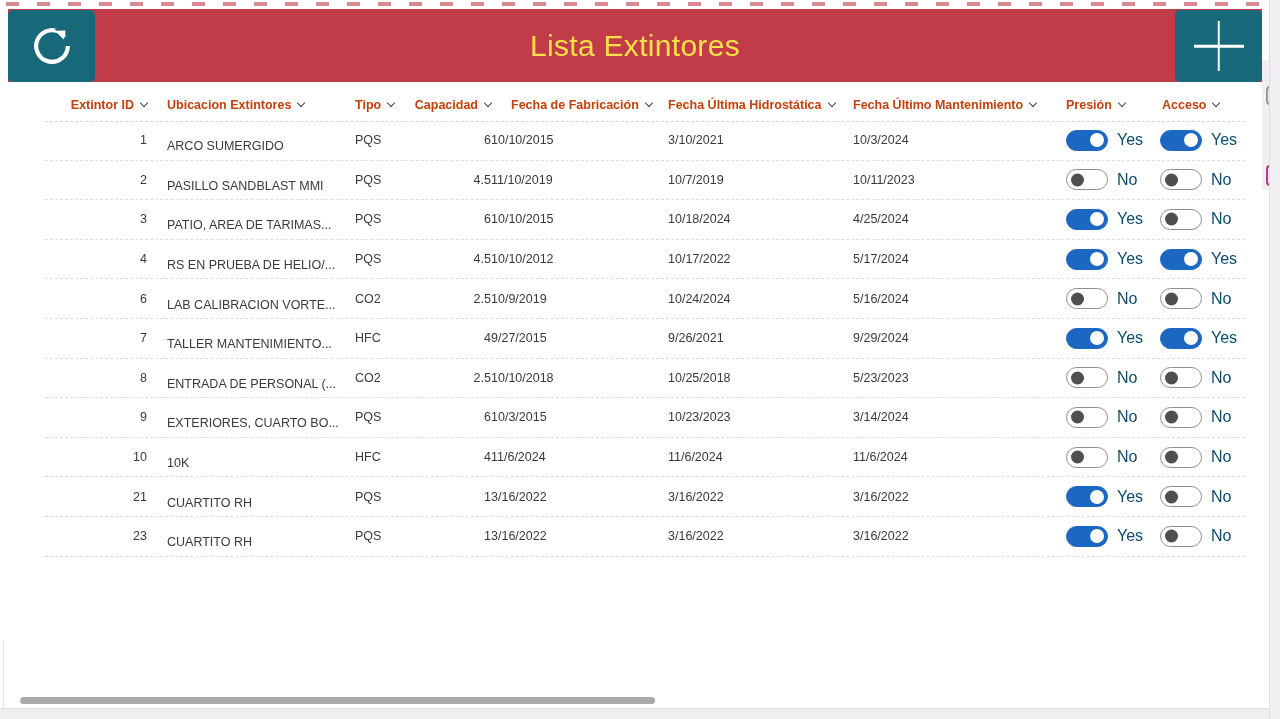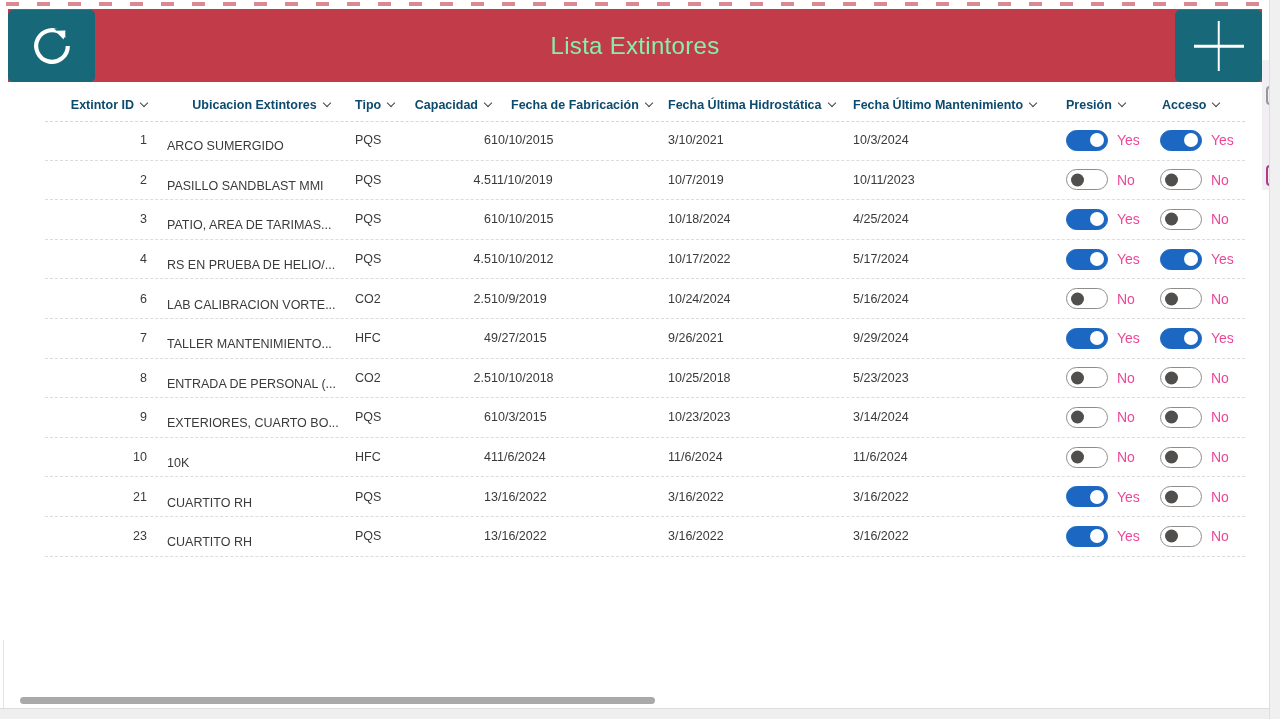--- a/index.html
+++ b/index.html
@@ -23,21 +23,21 @@
   .top-dashes{
     position:absolute;left:6px;top:2px;right:16px;height:4px;
     background:repeating-linear-gradient(90deg, rgba(194,59,73,.6) 0 13px, transparent 13px 31px);
   }
 
   
   .header-bar{position:absolute;left:8px;top:9px;width:1254px;height:73px;background:#C23B49;}
   .title{
     position:absolute;left:0;top:0;width:100%;height:73px;
     display:flex;align-items:center;justify-content:center;
-    color:#86efac;font-size:24px;font-weight:400;letter-spacing:.3px;
+    color:#fde047;font-size:30px;font-weight:400;letter-spacing:.3px;
   }
   .icon-btn{
     position:absolute;top:10px;width:87px;height:72px;background:#17697A;
     border:none;border-radius:5px;display:flex;align-items:center;justify-content:center;
     cursor:pointer;padding:0;
   }
   .btn-refresh{left:8px;}
   .btn-add{left:1175px;}
   .plus-glyph{position:relative;width:50px;height:50px;}
   .plus-glyph:before,.plus-glyph:after{content:"";position:absolute;background:#fff;}
@@ -49,23 +49,23 @@
     position:absolute;left:45px;top:88px;width:1200px;height:33px;
     display:grid;grid-template-columns:102px 208px 65px 71px 177px 185px 197px 110px 85px;
     align-items:center;
     border-bottom:1px dashed #d6d6d6;
   }
   .rows{position:absolute;left:45px;top:121px;width:1200px;}
   .row{
     display:grid;grid-template-columns:102px 208px 65px 71px 177px 185px 197px 110px 85px;
     align-items:center;height:38.6px;border-bottom:1px dashed #dcdcdc;
   }
-  .hc{display:flex;align-items:center;font-size:12.5px;font-weight:700;color:#0c4a6e;white-space:nowrap;}
+  .hc{display:flex;align-items:center;font-size:12.5px;font-weight:700;color:#c2410c;white-space:nowrap;}
   .hc.c1{justify-content:flex-end;}
-  .hc.c2{padding-left:20px;justify-content:center;}
+  .hc.c2{padding-left:20px;}
   .hc.c4{justify-content:flex-end;}
   .hc.c5{padding-left:20px;}
   .hc.c8{padding-left:16px;}
   .hc.c9{padding-left:2px;}
   .chev{
     width:5px;height:5px;border-right:1.4px solid #444;border-bottom:1.4px solid #444;
     transform:rotate(45deg);margin-left:7px;margin-top:-3px;flex:0 0 auto;
   }
   .cell{font-size:12.5px;color:#3b3a39;white-space:nowrap;overflow:hidden;}
   .c-id{text-align:right;}
@@ -79,21 +79,21 @@
   .toggle{
     position:relative;width:42px;height:21px;border-radius:11px;flex:0 0 auto;
     background:#fff;border:1px solid #8f8d8b;box-sizing:border-box;cursor:pointer;
   }
   .toggle .knob{
     position:absolute;top:50%;transform:translateY(-50%);
     width:13px;height:13px;border-radius:50%;background:#514f4e;left:3.5px;
   }
   .toggle.on{background:#1B67C1;border-color:#1B67C1;}
   .toggle.on .knob{background:#fff;left:auto;right:3.5px;width:14px;height:14px;}
-  .toggle-label{margin-left:9px;font-size:14px;color:#ec4899;}
+  .toggle-label{margin-left:9px;font-size:16px;color:#0c4a6e;}
 
   
   .hscroll-thumb{position:absolute;left:20px;top:697px;width:635px;height:7px;background:#a9a9a9;border-radius:4px;}
   .card-bottom-line{position:absolute;left:3px;right:10px;top:708px;height:1px;background:#dddddd;}
   .card-left-line{position:absolute;left:3px;top:640px;height:68px;width:1px;background:#e3e3e3;}
 </style>
 </head>
 <body>
 
 <div class="canvas">

